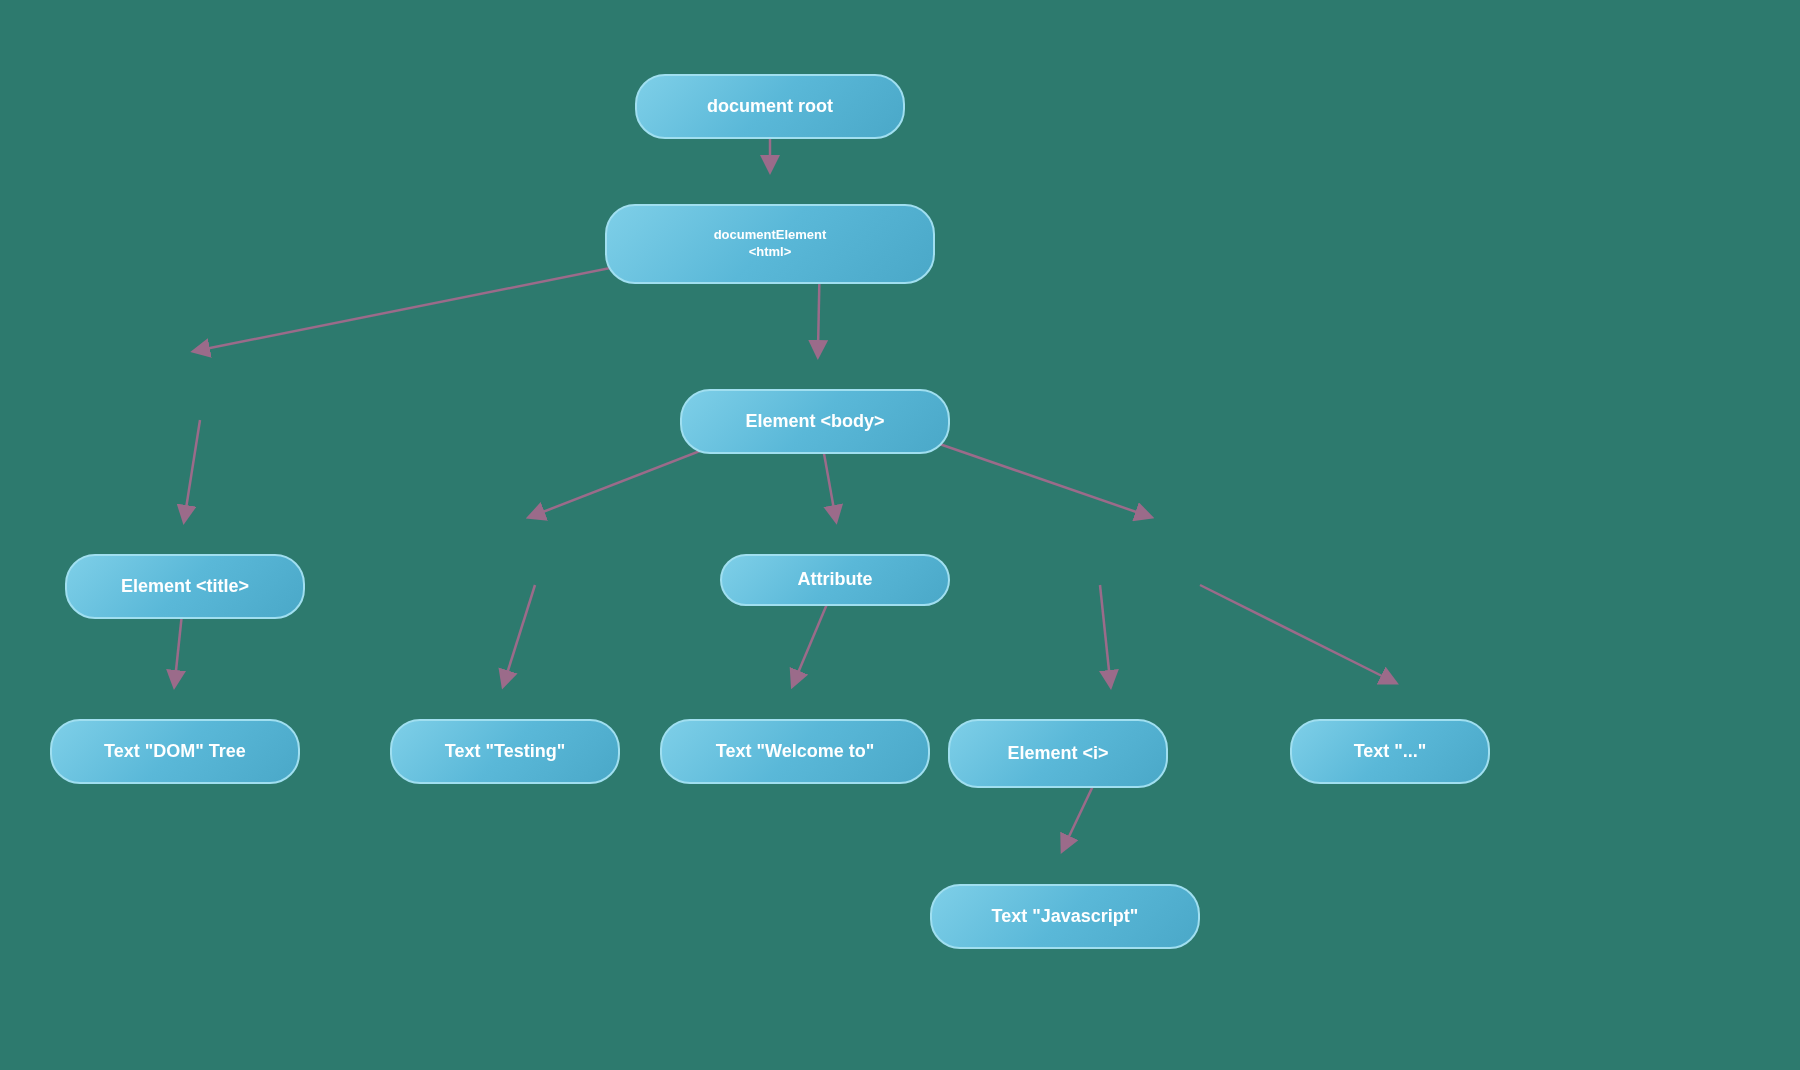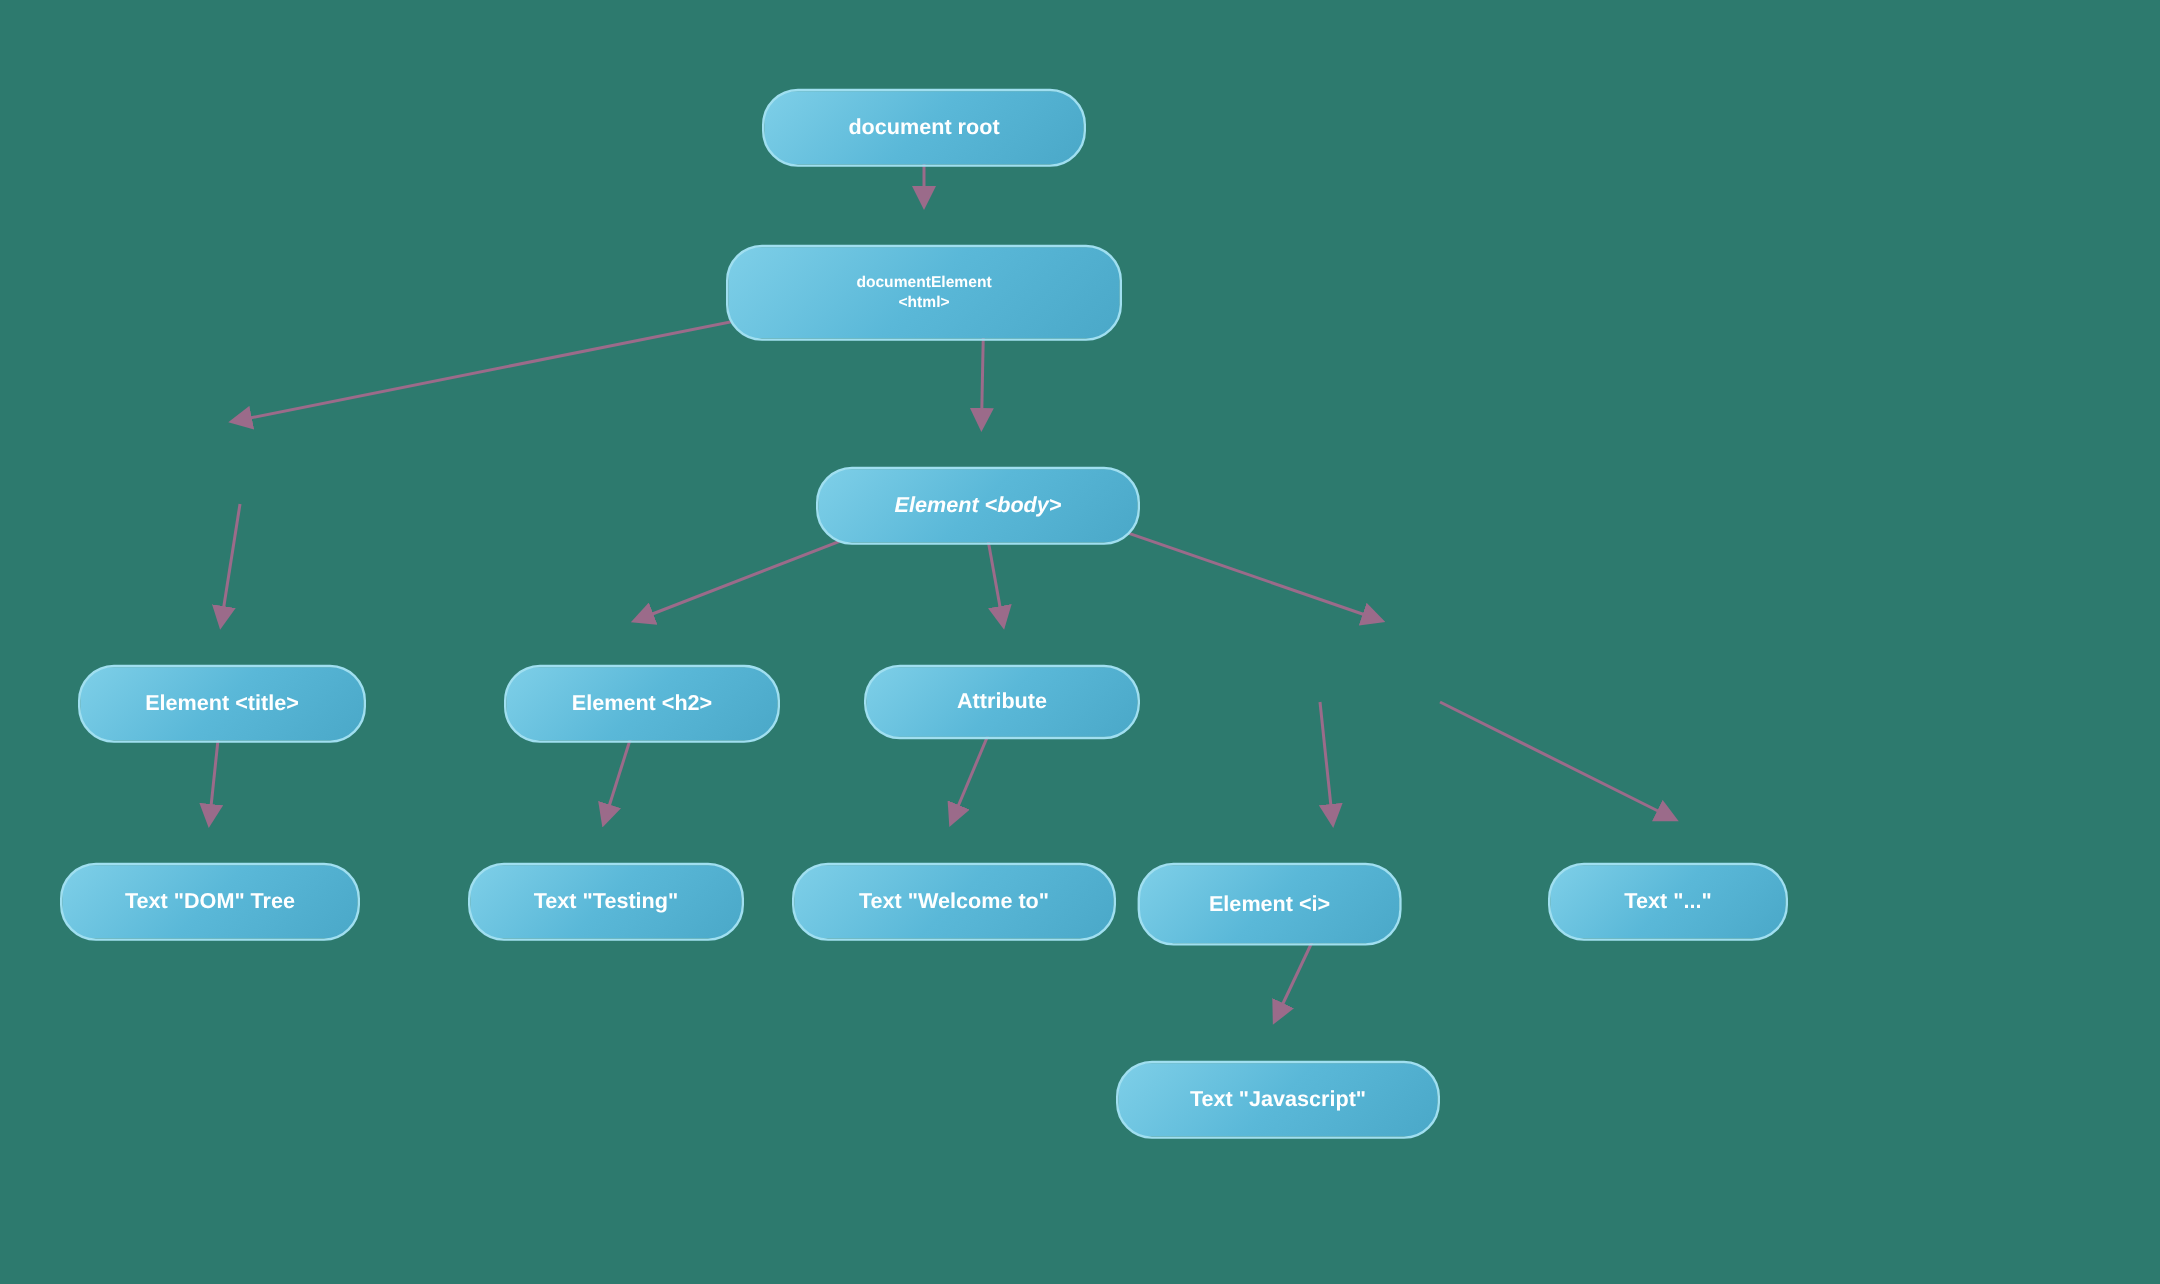--- a/index.html
+++ b/index.html
@@ -92,27 +92,26 @@
     <line x1="1200" y1="585" x2="1390" y2="680" marker-end="url(#arr)"></line>
 
     <line x1="1110" y1="750" x2="1065" y2="845" marker-end="url(#arr)"></line>
   </svg>
 
   <div class="node" style="left:635px; top:40px; width:270px; height:65px;">document root</div>
 
   <div class="node" style="left:605px; top:170px; width:330px; height:80px; font-size:13px;">documentElement<br>&lt;html&gt;</div>
 
 
-  <div class="node" style="left:680px; top:355px; width:270px; height:65px;font-style:italic;">Element &lt;body&gt;</div>
+  <div class="node" style="left:680px; top:355px; width:270px; height:65px;">Element &lt;body&gt;</div>
 
   <div class="node" style="left:65px; top:520px; width:240px; height:65px;">Element &lt;title&gt;</div>
 
-  <div class="node" style="left:420px; top:520px; width:230px; height:65px;">Element &lt;h2&gt;</div>
 
-  <div class="node" style="left:720px; top:520px; width:230px; height:62px;">Attribute</div>
+  <div class="node" style="left:720px; top:520px; width:230px; height:52px;">Attribute</div>
 
 
   <div class="node" style="left:50px; top:685px; width:250px; height:65px;">Text "DOM" Tree</div>
 
   <div class="node" style="left:390px; top:685px; width:230px; height:65px;">Text "Testing"</div>
 
   <div class="node" style="left:660px; top:685px; width:270px; height:65px;">Text "Welcome to"</div>
 
   <div class="node" style="left:948px; top:685px; width:220px; height:69px;">Element &lt;i&gt;</div>
 

